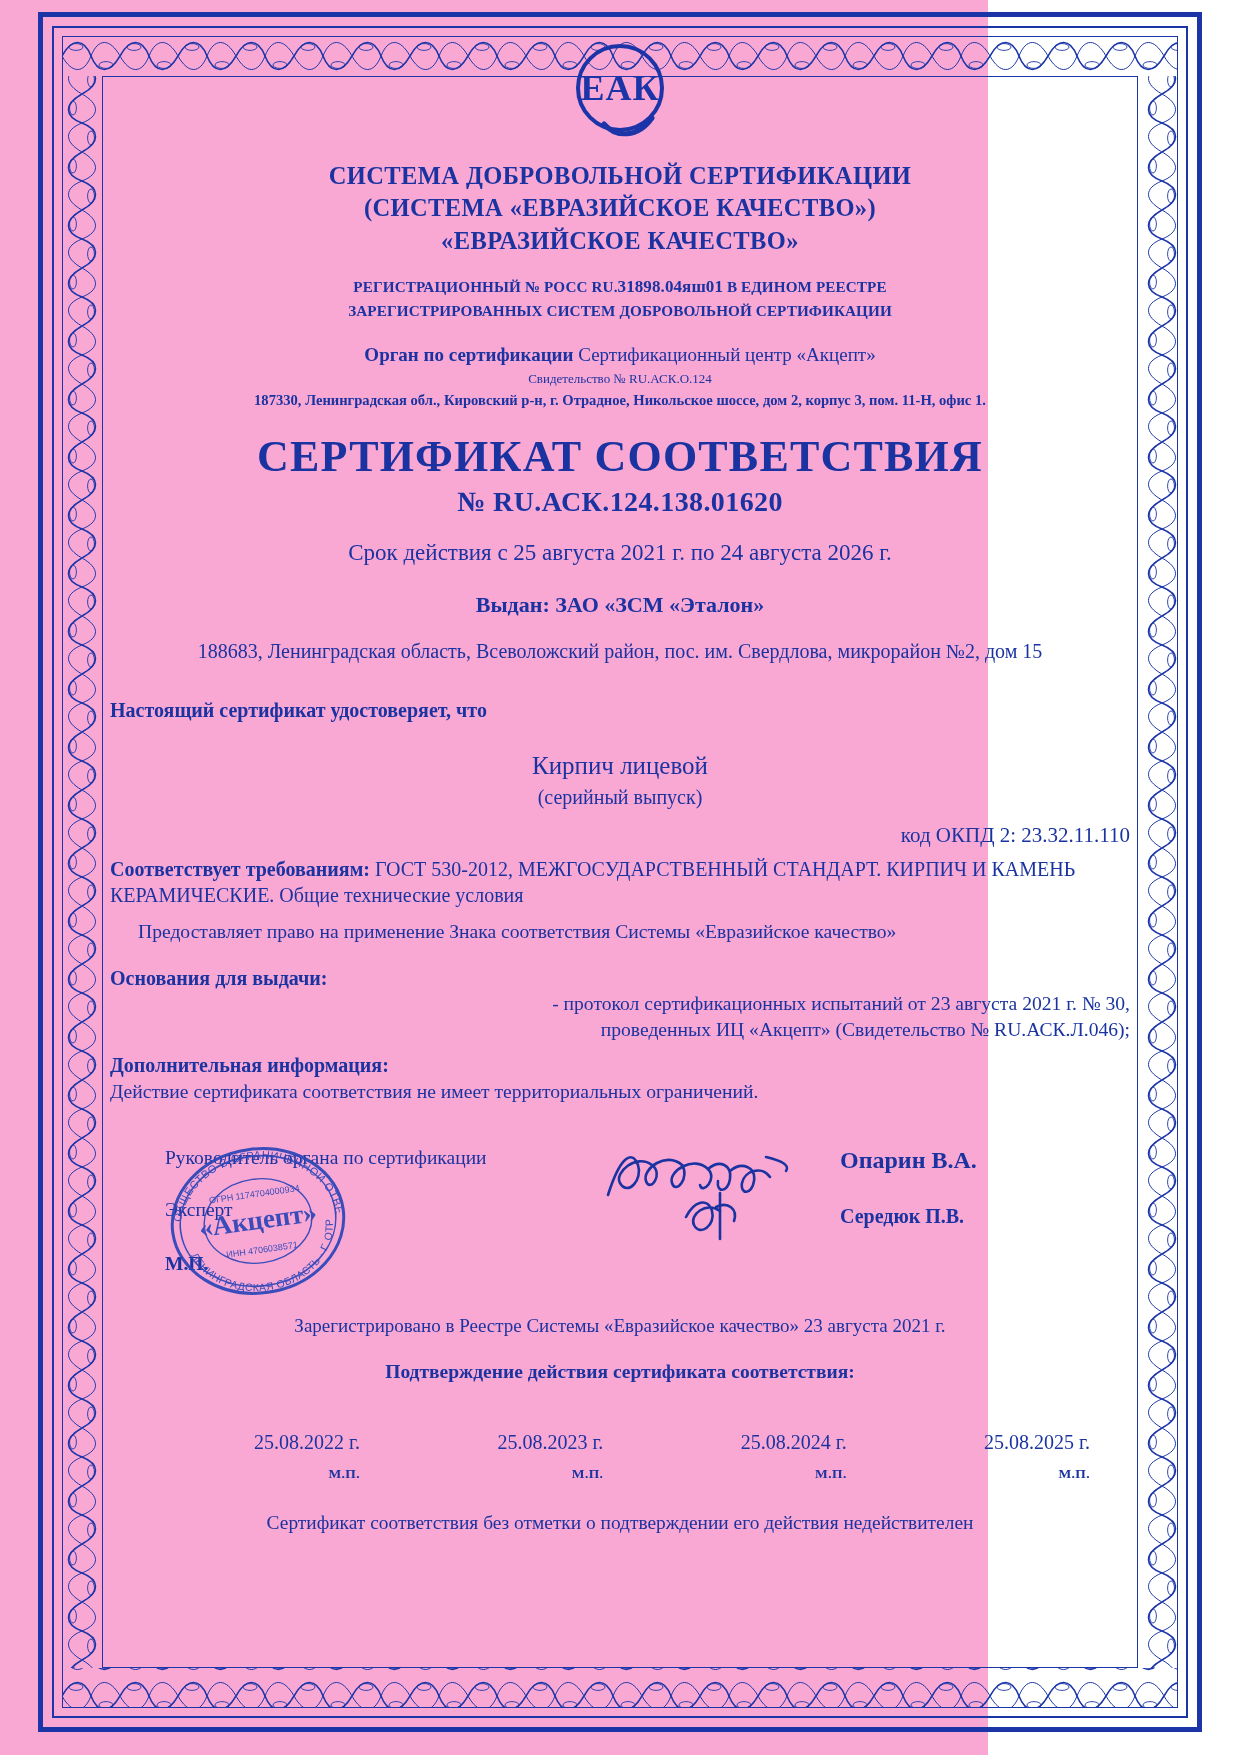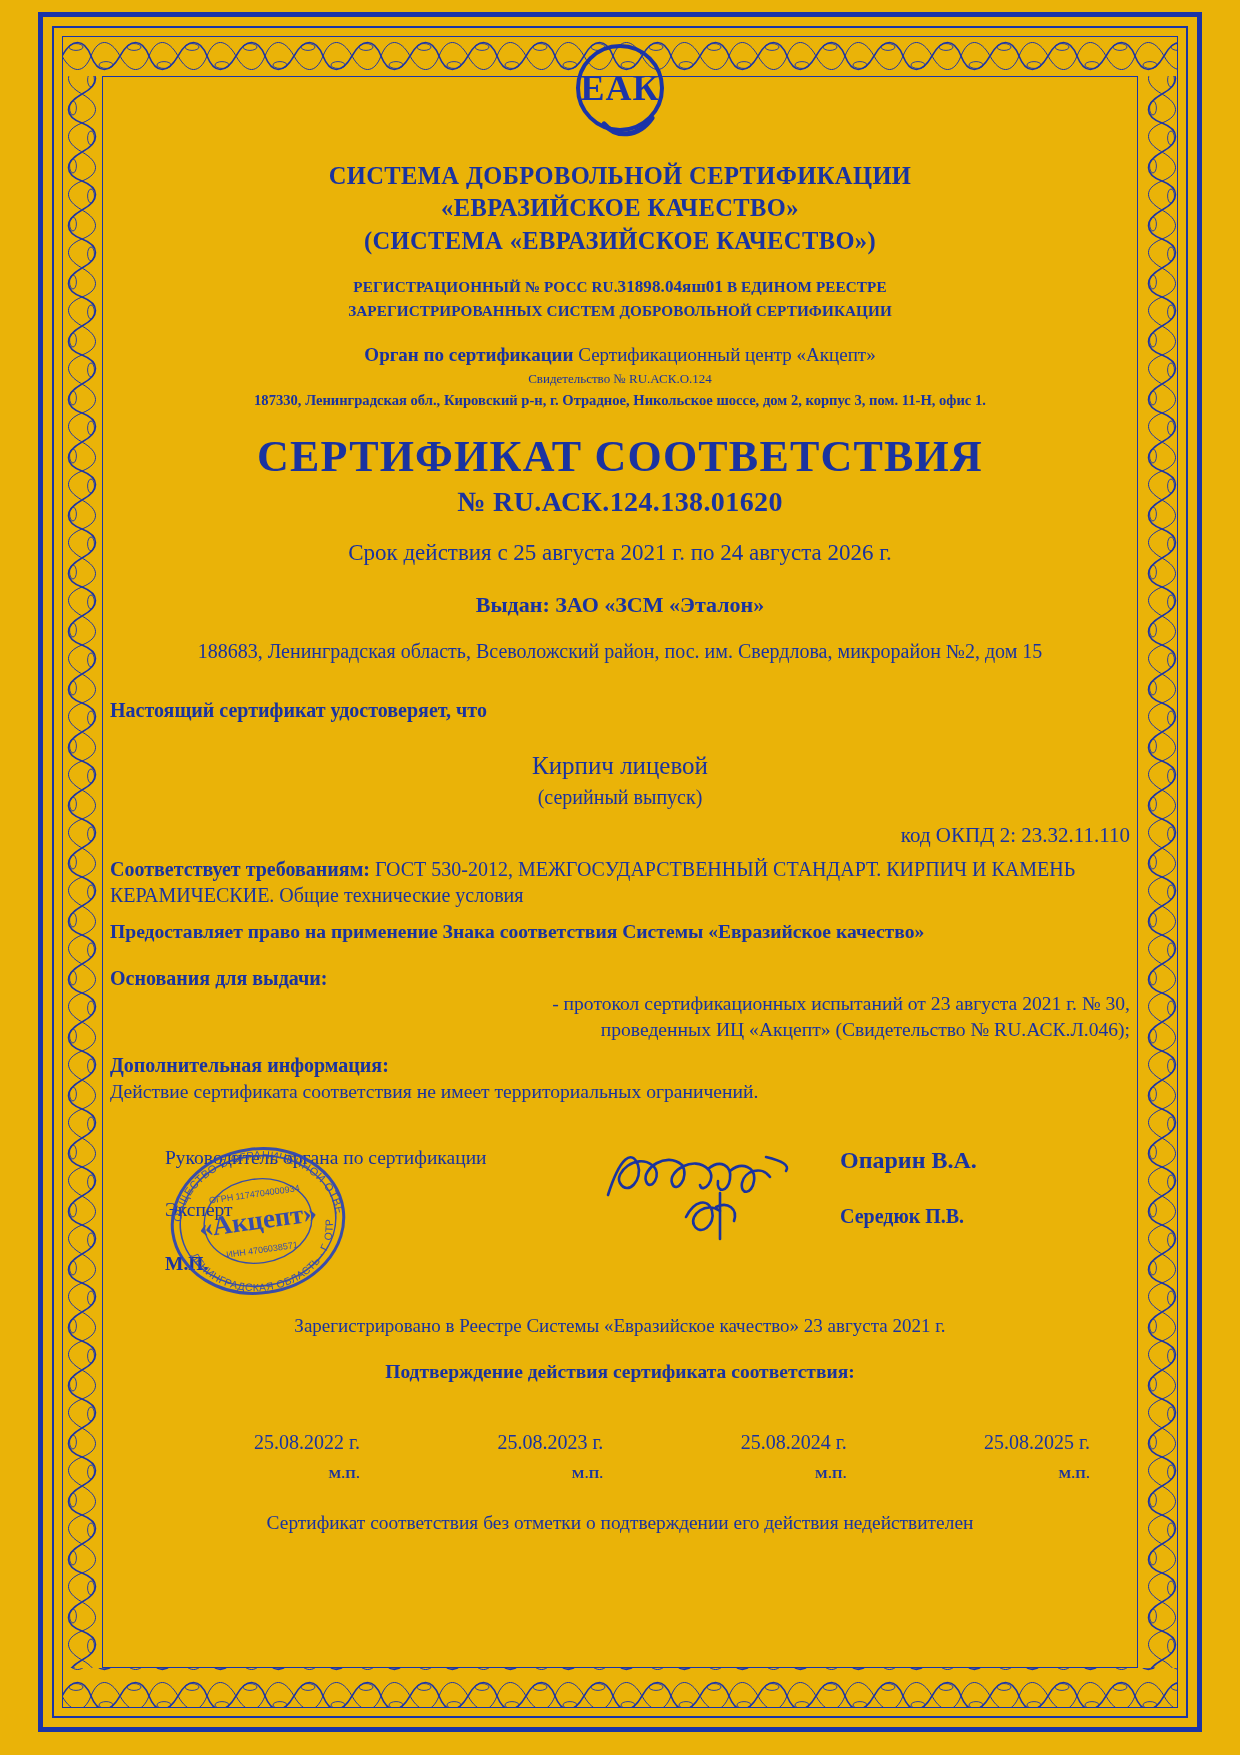--- a/index.html
+++ b/index.html
@@ -12,22 +12,22 @@
     height: 1755px;
     font-family: "Liberation Serif", serif;
     color: #1a33a0;
     position: relative;
     overflow: hidden;
   }
 
   .page {
     position: absolute;
     left: 0; top: 0;
-    width: 1240px; height: 1755px;
-    background: #eab308;
+    width: 988px; height: 1755px;
+    background: #f9a8d4;
   }
 
   
   .frame-outer {
     position: absolute;
     left: 38px; top: 12px;
     width: 1164px; height: 1720px;
     border: 5px solid #1b34a8;
     box-sizing: border-box;
   }
@@ -148,22 +148,23 @@
     margin-top: 12px;
   }
   .conforms {
     margin-top: 6px;
     font-size: 20px;
     line-height: 1.3;
   }
   .conforms b { font-weight: bold; }
   .rights {
     margin-top: 11px;
-    font-weight: bold;
+    font-weight: normal;
     font-size: 19.6px;
+    margin-left: 28px;
   }
   .grounds-title {
     margin-top: 20px;
     font-weight: bold;
     font-size: 20px;
   }
   .grounds-line {
     font-size: 19.6px;
     line-height: 1.33;
     text-align: right;
@@ -289,22 +290,22 @@
     <div class="emblem">
       <svg width="112" height="112" viewBox="0 0 112 112">
         <circle cx="56" cy="46" r="42" fill="none" stroke="#1b34a8" stroke-width="4"></circle>
         <text x="56" y="58" text-anchor="middle" font-family="'Liberation Serif', serif" font-size="36" font-weight="bold" fill="#1b34a8" letter-spacing="1">ЕАК</text>
         <path d="M40,82 C52,96 74,96 88,76" fill="none" stroke="#1b34a8" stroke-width="5" stroke-linecap="round"></path>
       </svg>
     </div>
 
     <div class="sys-title">
       <div>СИСТЕМА ДОБРОВОЛЬНОЙ СЕРТИФИКАЦИИ</div>
+      <div>(СИСТЕМА «ЕВРАЗИЙСКОЕ КАЧЕСТВО»)</div>
       <div>«ЕВРАЗИЙСКОЕ КАЧЕСТВО»</div>
-      <div>(СИСТЕМА «ЕВРАЗИЙСКОЕ КАЧЕСТВО»)</div>
     </div>
 
     <div class="reg-line">
       <div>
         <span>РЕГИСТРАЦИОННЫЙ № РОСС RU.</span><span class="big">31898.04яш01</span><span> В ЕДИНОМ РЕЕСТРЕ</span>
       </div>
       <div>ЗАРЕГИСТРИРОВАННЫХ СИСТЕМ ДОБРОВОЛЬНОЙ СЕРТИФИКАЦИИ</div>
     </div>
 
     <div class="organ">

